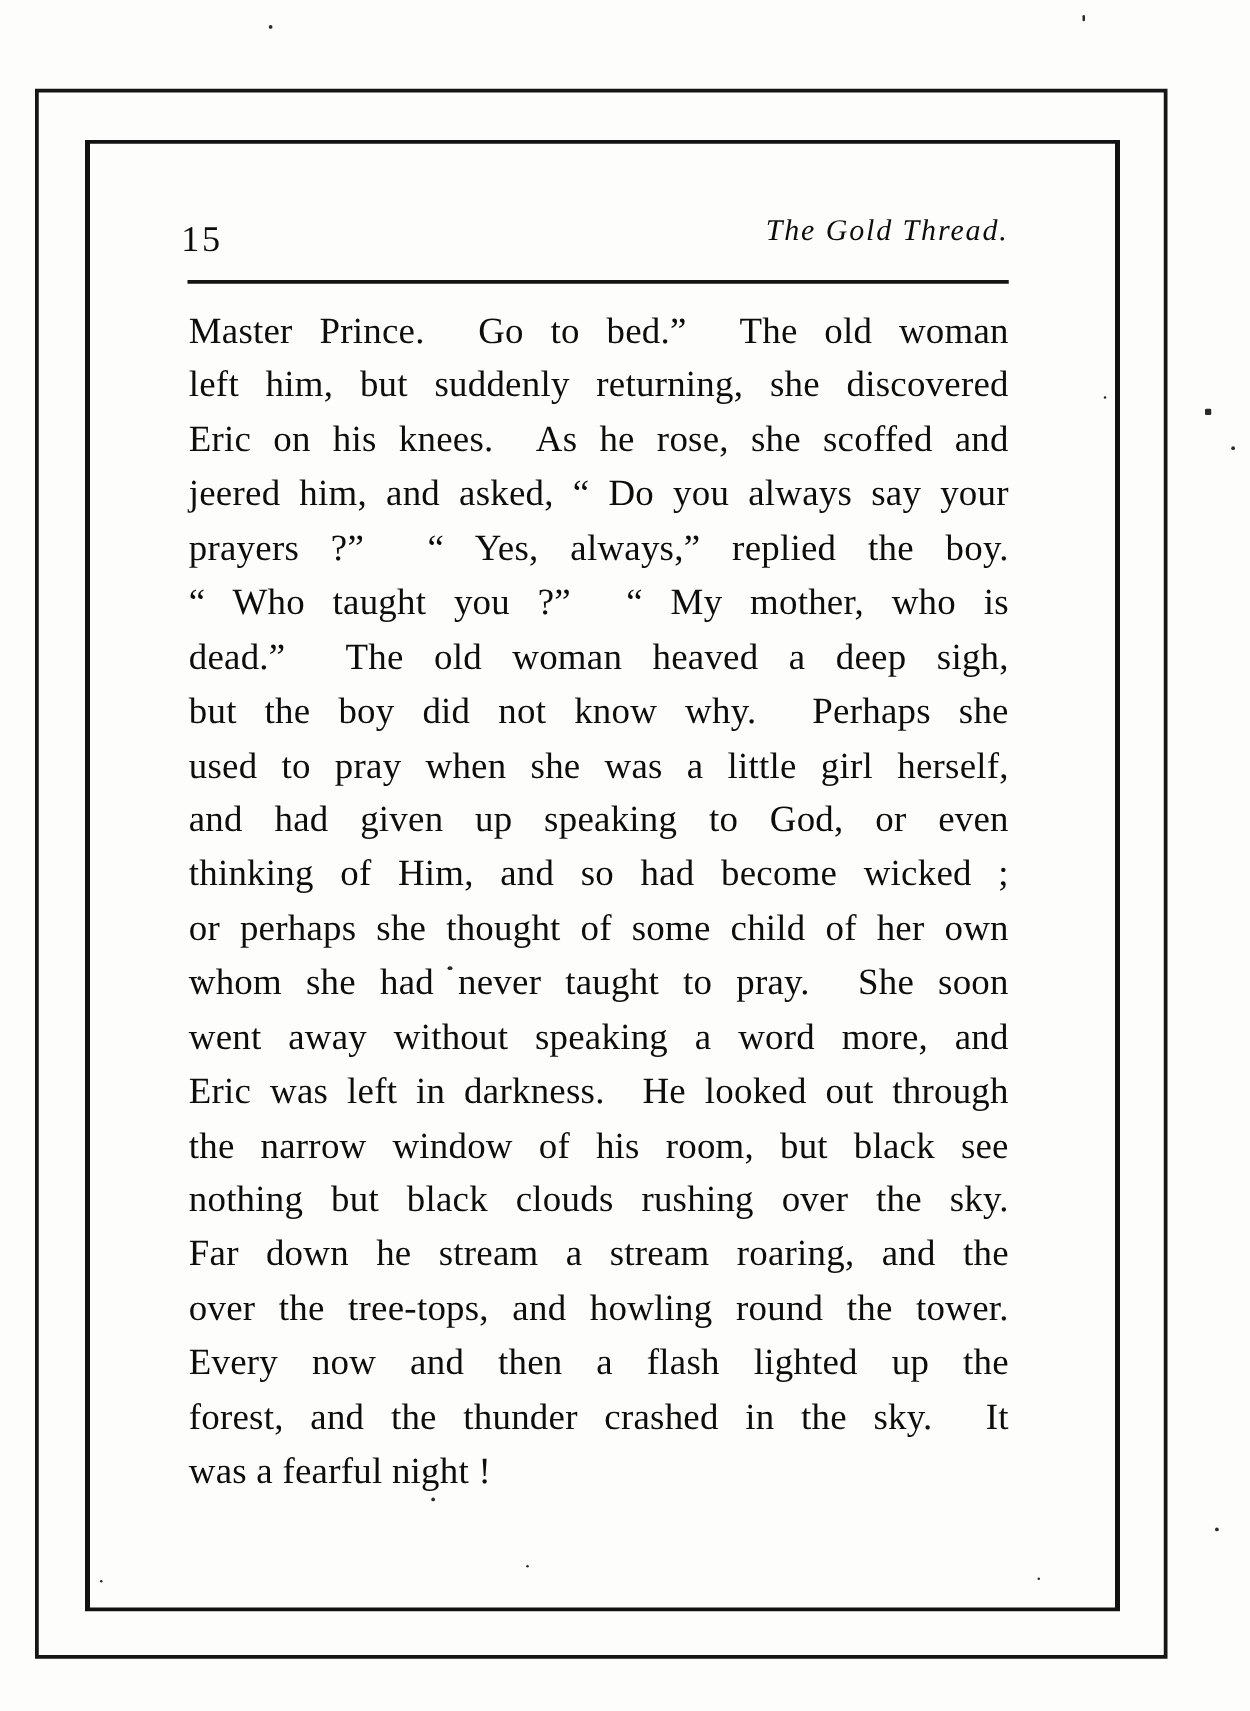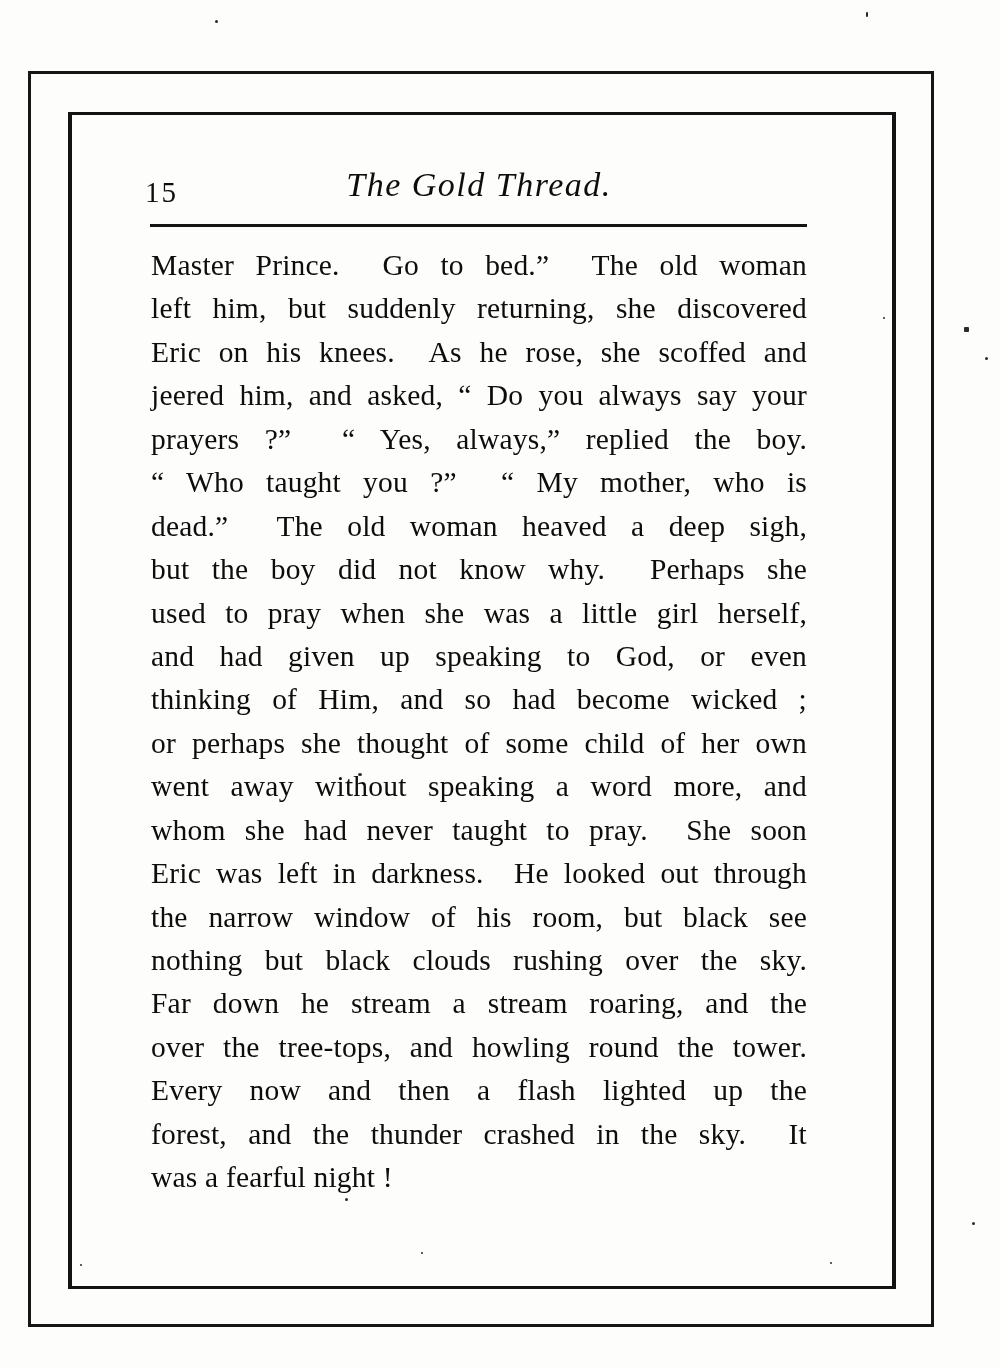--- a/index.html
+++ b/index.html
@@ -30,23 +30,23 @@
     border-bottom: 3px solid #121212;
     border-left: 4px solid #121212;
     border-right: 4px solid #121212;
     box-sizing: border-box;
   }
   .running-title {
     position: absolute;
     left: 151px; top: 165px;
     width: 656px; height: 40px;
     line-height: 40px;
-    text-align: center;
+    text-align: right;
     font-style: italic;
-    font-size: 34px;
+    font-size: 24px;
     letter-spacing: 1.5px;
   }
   .page-number {
     position: absolute;
     left: 145px; top: 172px;
     width: 643px; height: 40px;
     line-height: 40px;
     text-align: left;
     font-size: 29px;
     letter-spacing: 2px;
@@ -100,22 +100,22 @@
     <div class="line">Eric on his knees.&nbsp; As he rose, she scoffed and</div>
     <div class="line">jeered him, and asked, “ Do you always say your</div>
     <div class="line">prayers ?”&nbsp; “ Yes, always,” replied the boy.</div>
     <div class="line">“ Who taught you ?”&nbsp; “ My mother, who is</div>
     <div class="line">dead.”&nbsp; The old woman heaved a deep sigh,</div>
     <div class="line">but the boy did not know why.&nbsp; Perhaps she</div>
     <div class="line">used to pray when she was a little girl herself,</div>
     <div class="line">and had given up speaking to God, or even</div>
     <div class="line">thinking of Him, and so had become wicked ;</div>
     <div class="line">or perhaps she thought of some child of her own</div>
+    <div class="line">whom she had never taught to pray.&nbsp; She soon</div>
     <div class="line">went away without speaking a word more, and</div>
-    <div class="line">whom she had never taught to pray.&nbsp; She soon</div>
     <div class="line">Eric was left in darkness.&nbsp; He looked out through</div>
     <div class="line">the narrow window of his room, but black see</div>
     <div class="line">nothing but black clouds rushing over the sky.</div>
     <div class="line">Far down he stream a stream roaring, and the</div>
     <div class="line">over the tree-tops, and howling round the tower.</div>
     <div class="line">Every now and then a flash lighted up the</div>
     <div class="line">forest, and the thunder crashed in the sky.&nbsp; It</div>
     <div class="line last">was a fearful night !</div>
   </div>
 

